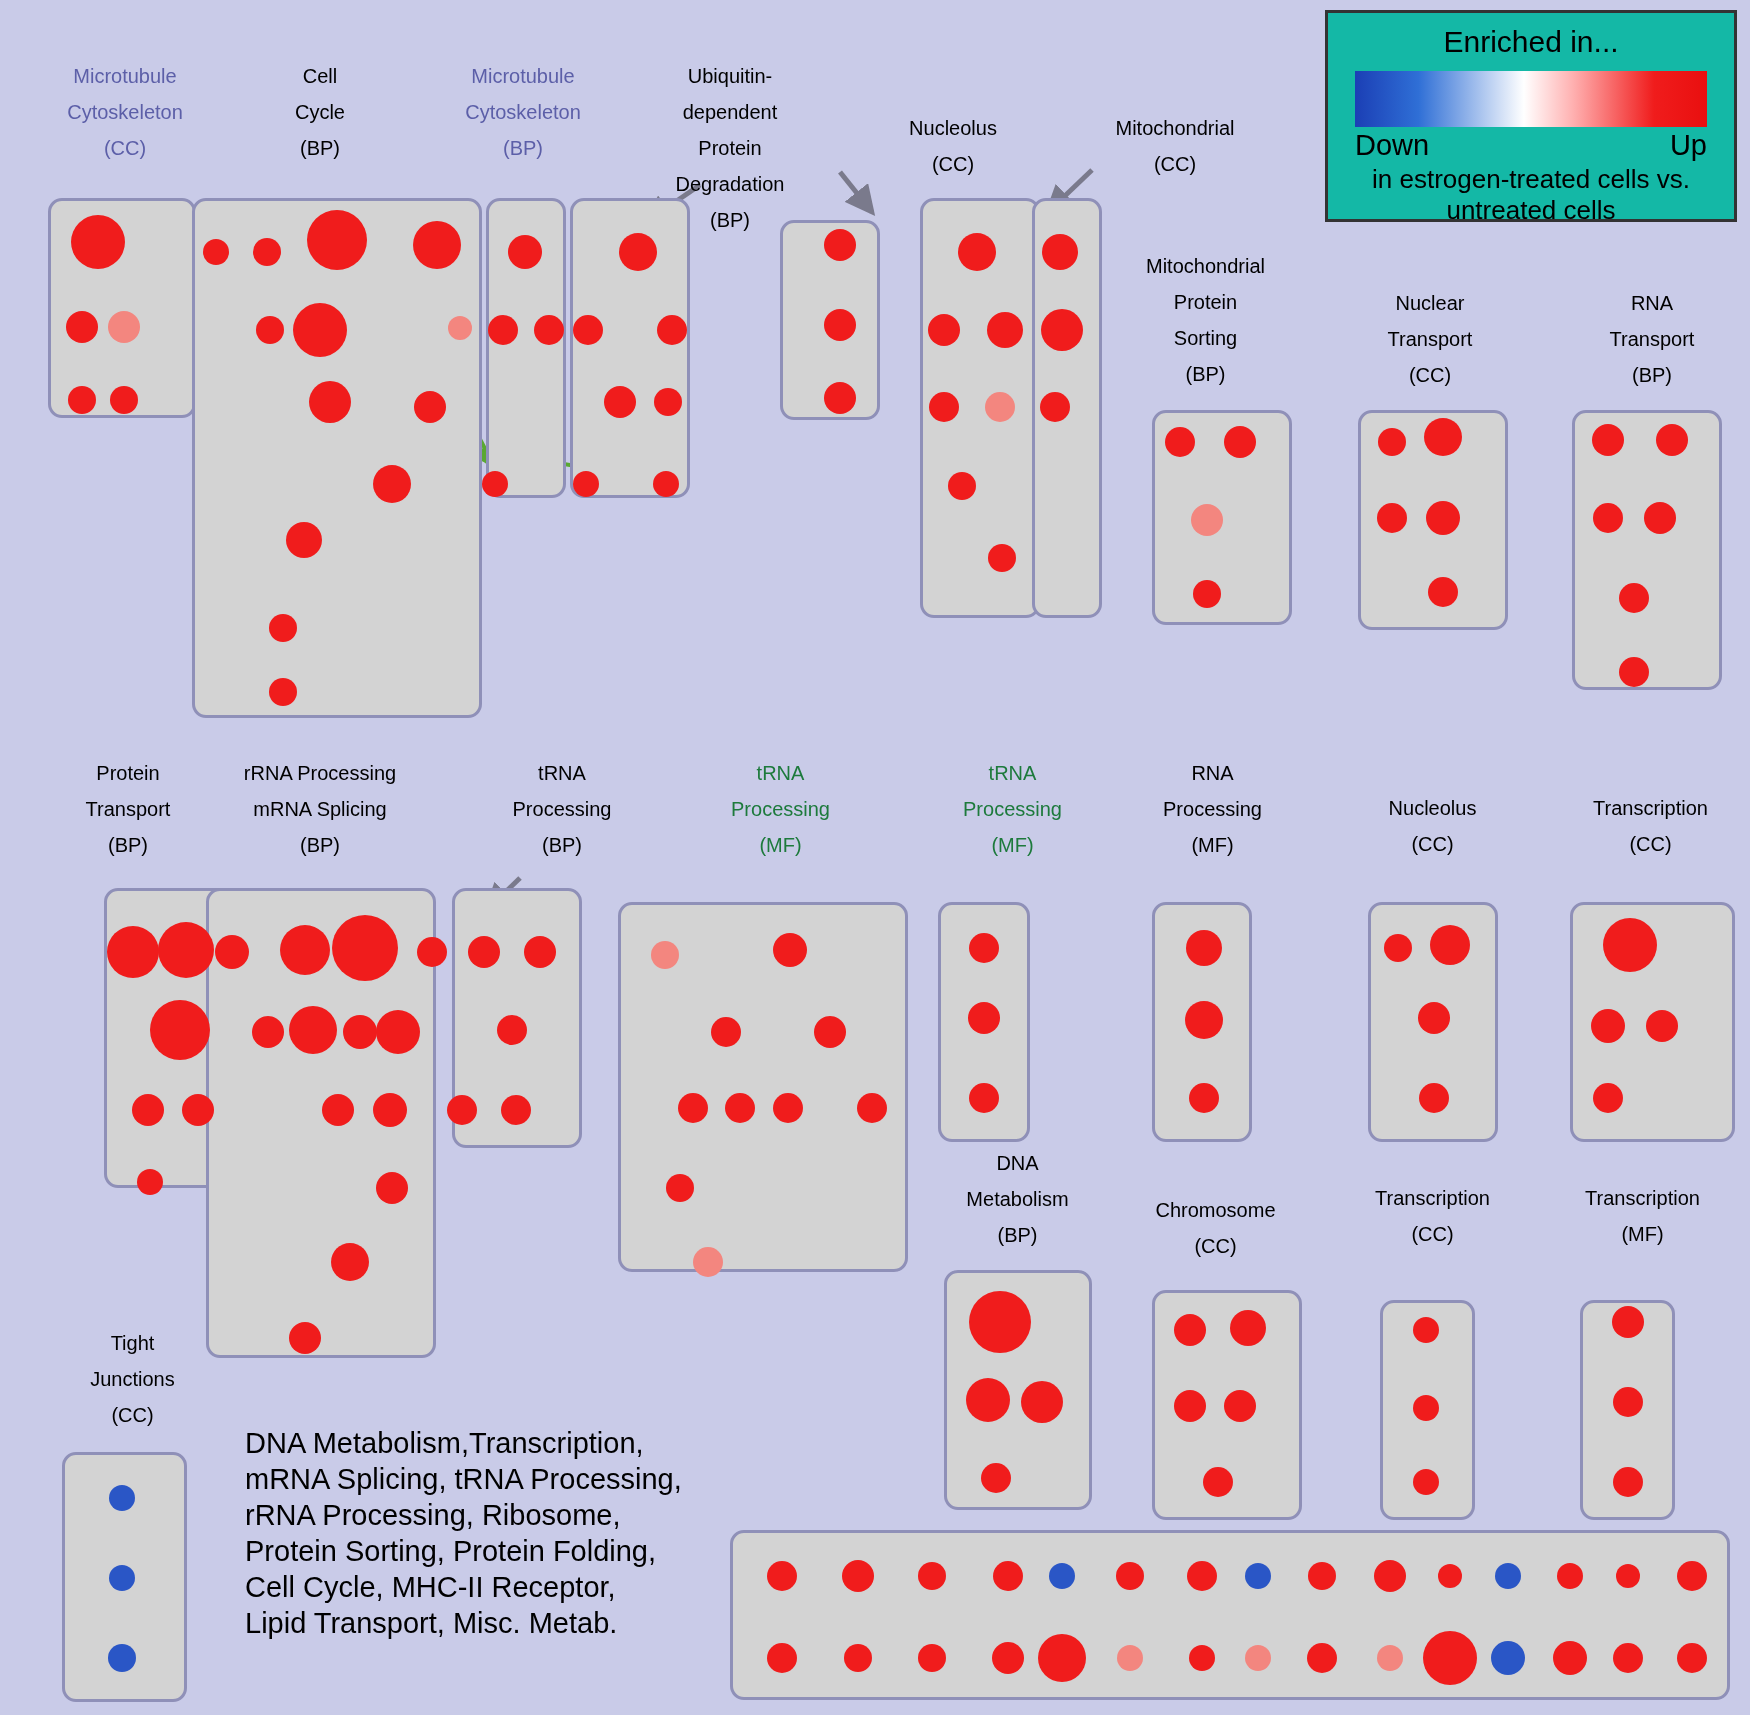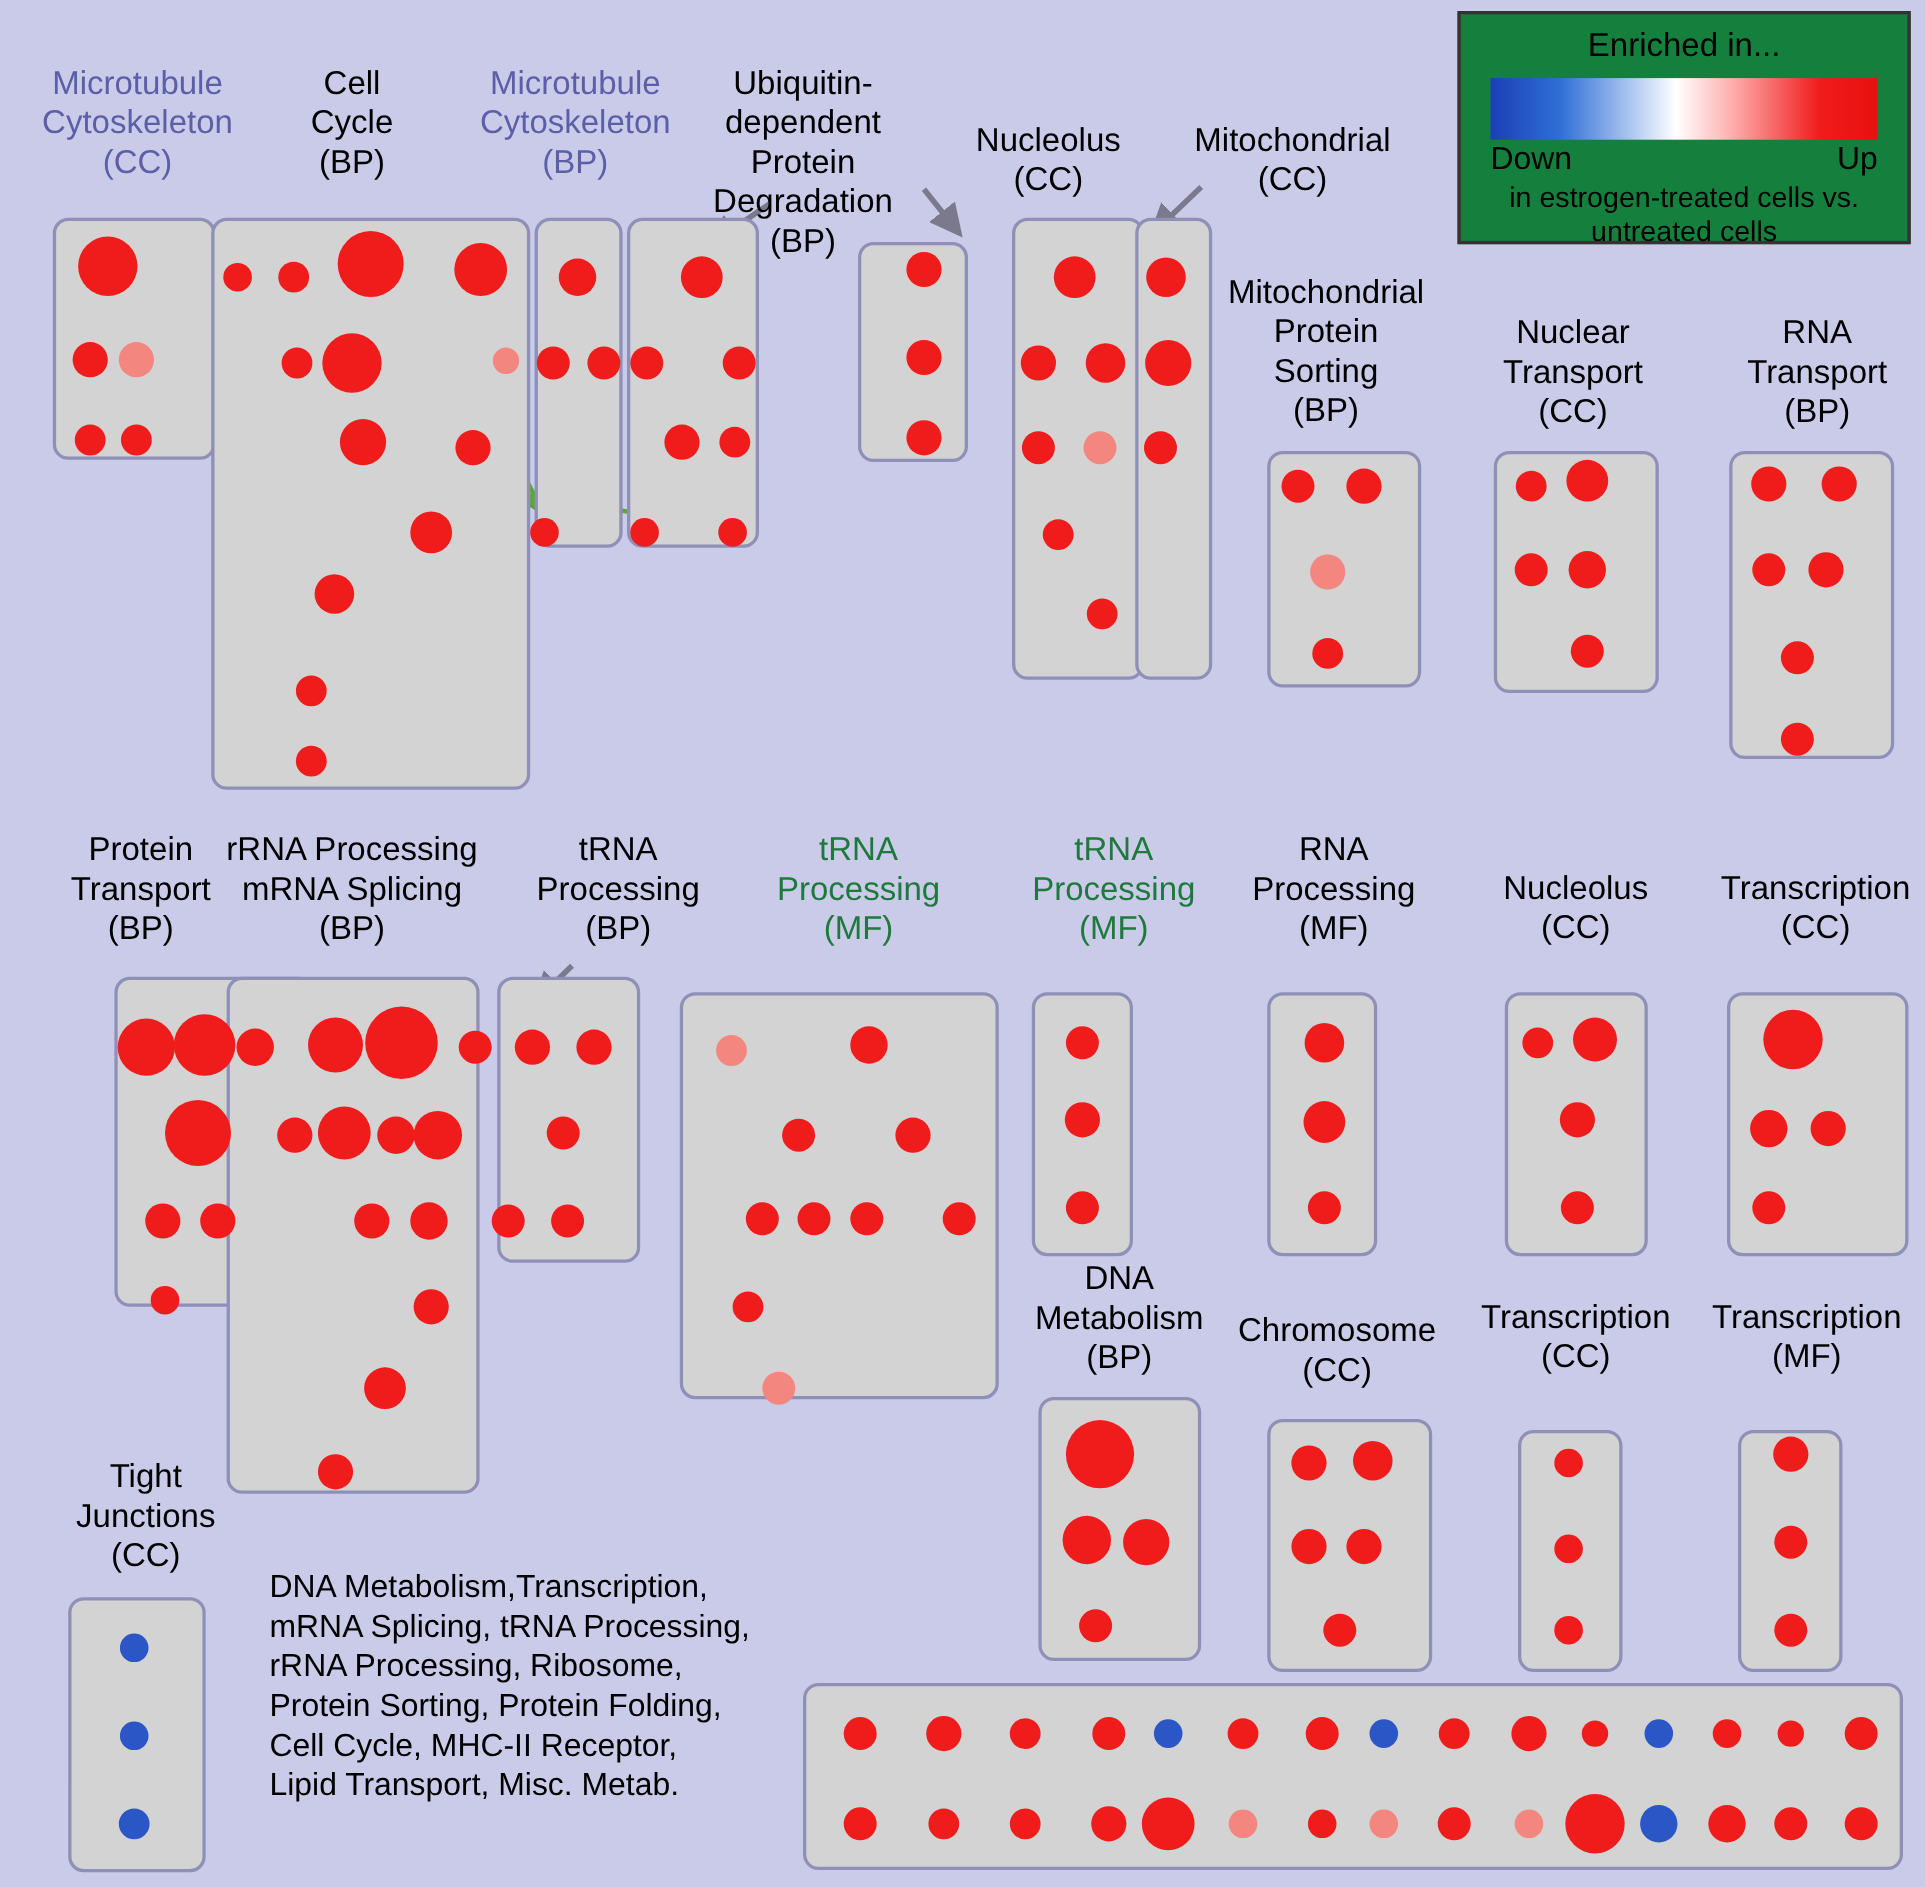--- a/index.html
+++ b/index.html
@@ -15,40 +15,40 @@
   .cluster{
     position:absolute;
     background:#d3d3d3;
     border:3px solid #8f90b8;
     border-radius:14px;
     box-sizing:border-box;
   }
   .label{
     position:absolute;
     color:#000;
-    font-size:30px;
+    font-size:20px;
     line-height:36px;
     text-align:center;
     white-space:pre-line;
   }
   .label.purple{color:#5c5fa8;}
   .label.green{color:#1d7a3c;}
 
   .node{
     position:absolute;
     border-radius:50%;
     box-sizing:border-box;
   }
   svg.edges{position:absolute;left:0;top:0;width:1750px;height:1715px;pointer-events:none;}
 
   
   #legend{
     position:absolute;
     left:1325px;top:10px;width:412px;height:212px;
-    background:#15803d;
+    background:#14b8a6;
     border:3px solid #333;
     box-sizing:border-box;
   }
   #legend .title{
     text-align:center;font-size:30px;margin-top:12px;color:#000;
   }
   #legend .bar{
     margin:12px auto 0 auto;width:352px;height:56px;
     background:linear-gradient(to right,#1b3fb5 0%,#2f6fd6 18%,#ffffff 48%,#ffb0b0 62%,#f01c1c 85%,#e90f0f 100%);
   }

